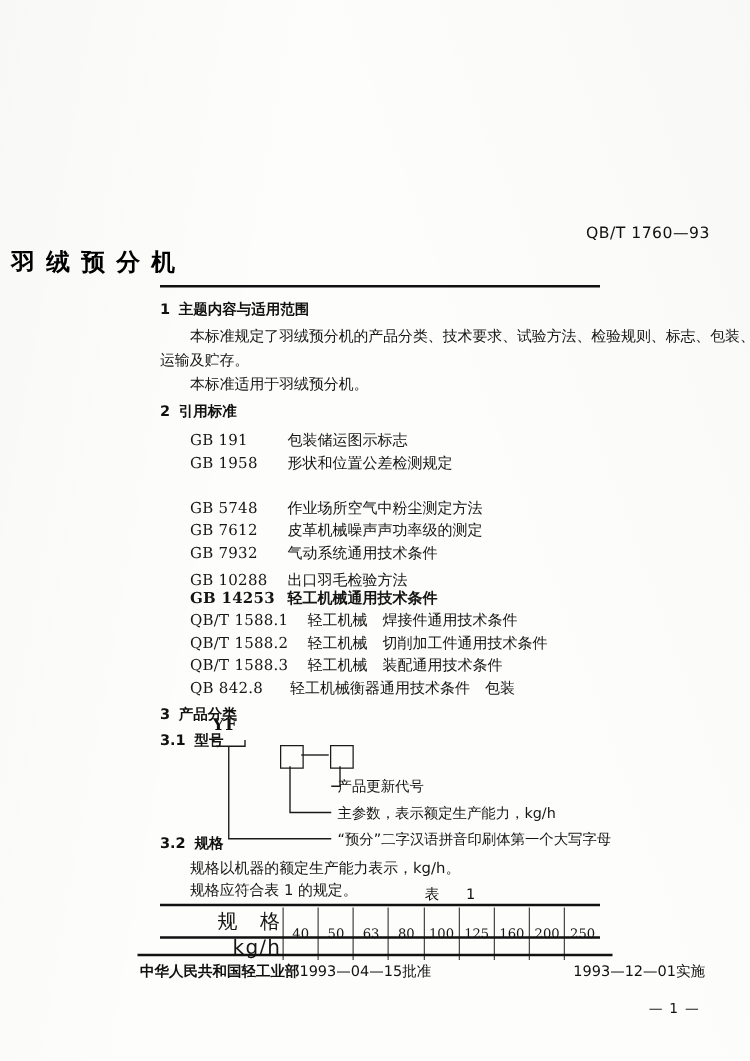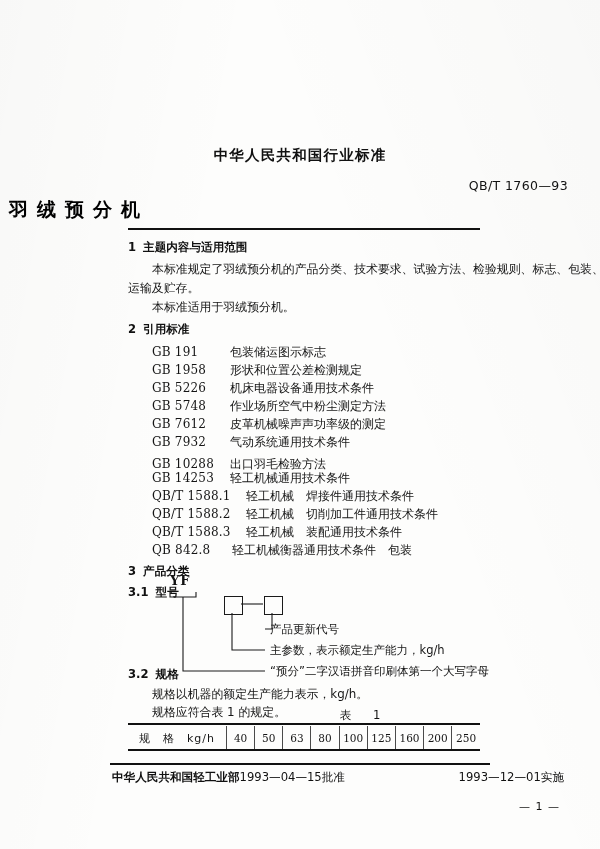--- a/index.html
+++ b/index.html
@@ -158,23 +158,24 @@
     height: 22px;
     text-align: center;
     vertical-align: middle;
     font-size: 10.5px;
     font-family: "DejaVu Serif", "Liberation Serif", serif;
     color: #151515;
   }
   .spec-table td.lbl {
     border-left: none;
     font-family: "DejaVu Sans", "Liberation Sans", sans-serif;
-    font-size: 11px;
+    font-size: 16px;
     letter-spacing: 1px;
     width: 96px;
+    text-align: right;
   }
   .spec-table td.last { border-right: none; }
   .tbl-line {
     position: absolute;
     left: 128px;
     width: 352px;
     background: #111;
   }
   .tbl-line.top { top: 723px; height: 1.8px; }
   .tbl-line.bot { top: 749px; height: 1.8px; }
@@ -219,23 +220,20 @@
   }
 </style>
 </head>
 <body>
 
 <div id="page">
   <div id="paper-grain"></div>
 
   <div class="content">
 
-    <div class="doc-header">
-      <div class="issuer cn">中华人民共和国行业标准</div>
-    </div>
 
     <div class="std-no">QB/T 1760—93</div>
 
     <div class="doc-title cn">羽绒预分机</div>
 
     <div class="rule-top"></div>
 
     <div class="sec-h cn" style="left:128px; top:240px;">
       <span class="num">1</span><span>主题内容与适用范围</span>
     </div>
@@ -247,36 +245,33 @@
     <div class="sec-h cn" style="left:128px; top:322px;">
       <span class="num">2</span><span>引用标准</span>
     </div>
 
     <div class="ref-row" style="left:152px; top:344px;">
       <span class="ref-code" style="width:78px;">GB 191</span><span class="ref-title cn">包装储运图示标志</span>
     </div>
     <div class="ref-row" style="left:152px; top:362px;">
       <span class="ref-code" style="width:78px;">GB 1958</span><span class="ref-title cn">形状和位置公差检测规定</span>
     </div>
-    <div class="ref-row" style="left:152px; top:380px;">
-      <span class="ref-code" style="width:78px;">GB 5226</span><span class="ref-title cn">机床电器设备通用技术条件</span>
-    </div>
     <div class="ref-row" style="left:152px; top:398px;">
       <span class="ref-code" style="width:78px;">GB 5748</span><span class="ref-title cn">作业场所空气中粉尘测定方法</span>
     </div>
     <div class="ref-row" style="left:152px; top:416px;">
       <span class="ref-code" style="width:78px;">GB 7612</span><span class="ref-title cn">皮革机械噪声声功率级的测定</span>
     </div>
     <div class="ref-row" style="left:152px; top:434px;">
       <span class="ref-code" style="width:78px;">GB 7932</span><span class="ref-title cn">气动系统通用技术条件</span>
     </div>
     <div class="ref-row" style="left:152px; top:456px;">
       <span class="ref-code" style="width:78px;">GB 10288</span><span class="ref-title cn">出口羽毛检验方法</span>
     </div>
-    <div class="ref-row" style="left:152px; top:470px;">
+    <div class="ref-row" style="left:152px; top:470px;font-weight:bold;">
       <span class="ref-code" style="width:78px;">GB 14253</span><span class="ref-title cn">轻工机械通用技术条件</span>
     </div>
     <div class="ref-row" style="left:152px; top:488px;">
       <span class="ref-code" style="width:94px;">QB/T 1588.1</span><span class="ref-title cn">轻工机械　焊接件通用技术条件</span>
     </div>
     <div class="ref-row" style="left:152px; top:506px;">
       <span class="ref-code" style="width:94px;">QB/T 1588.2</span><span class="ref-title cn">轻工机械　切削加工件通用技术条件</span>
     </div>
     <div class="ref-row" style="left:152px; top:524px;">
       <span class="ref-code" style="width:94px;">QB/T 1588.3</span><span class="ref-title cn">轻工机械　装配通用技术条件</span>

